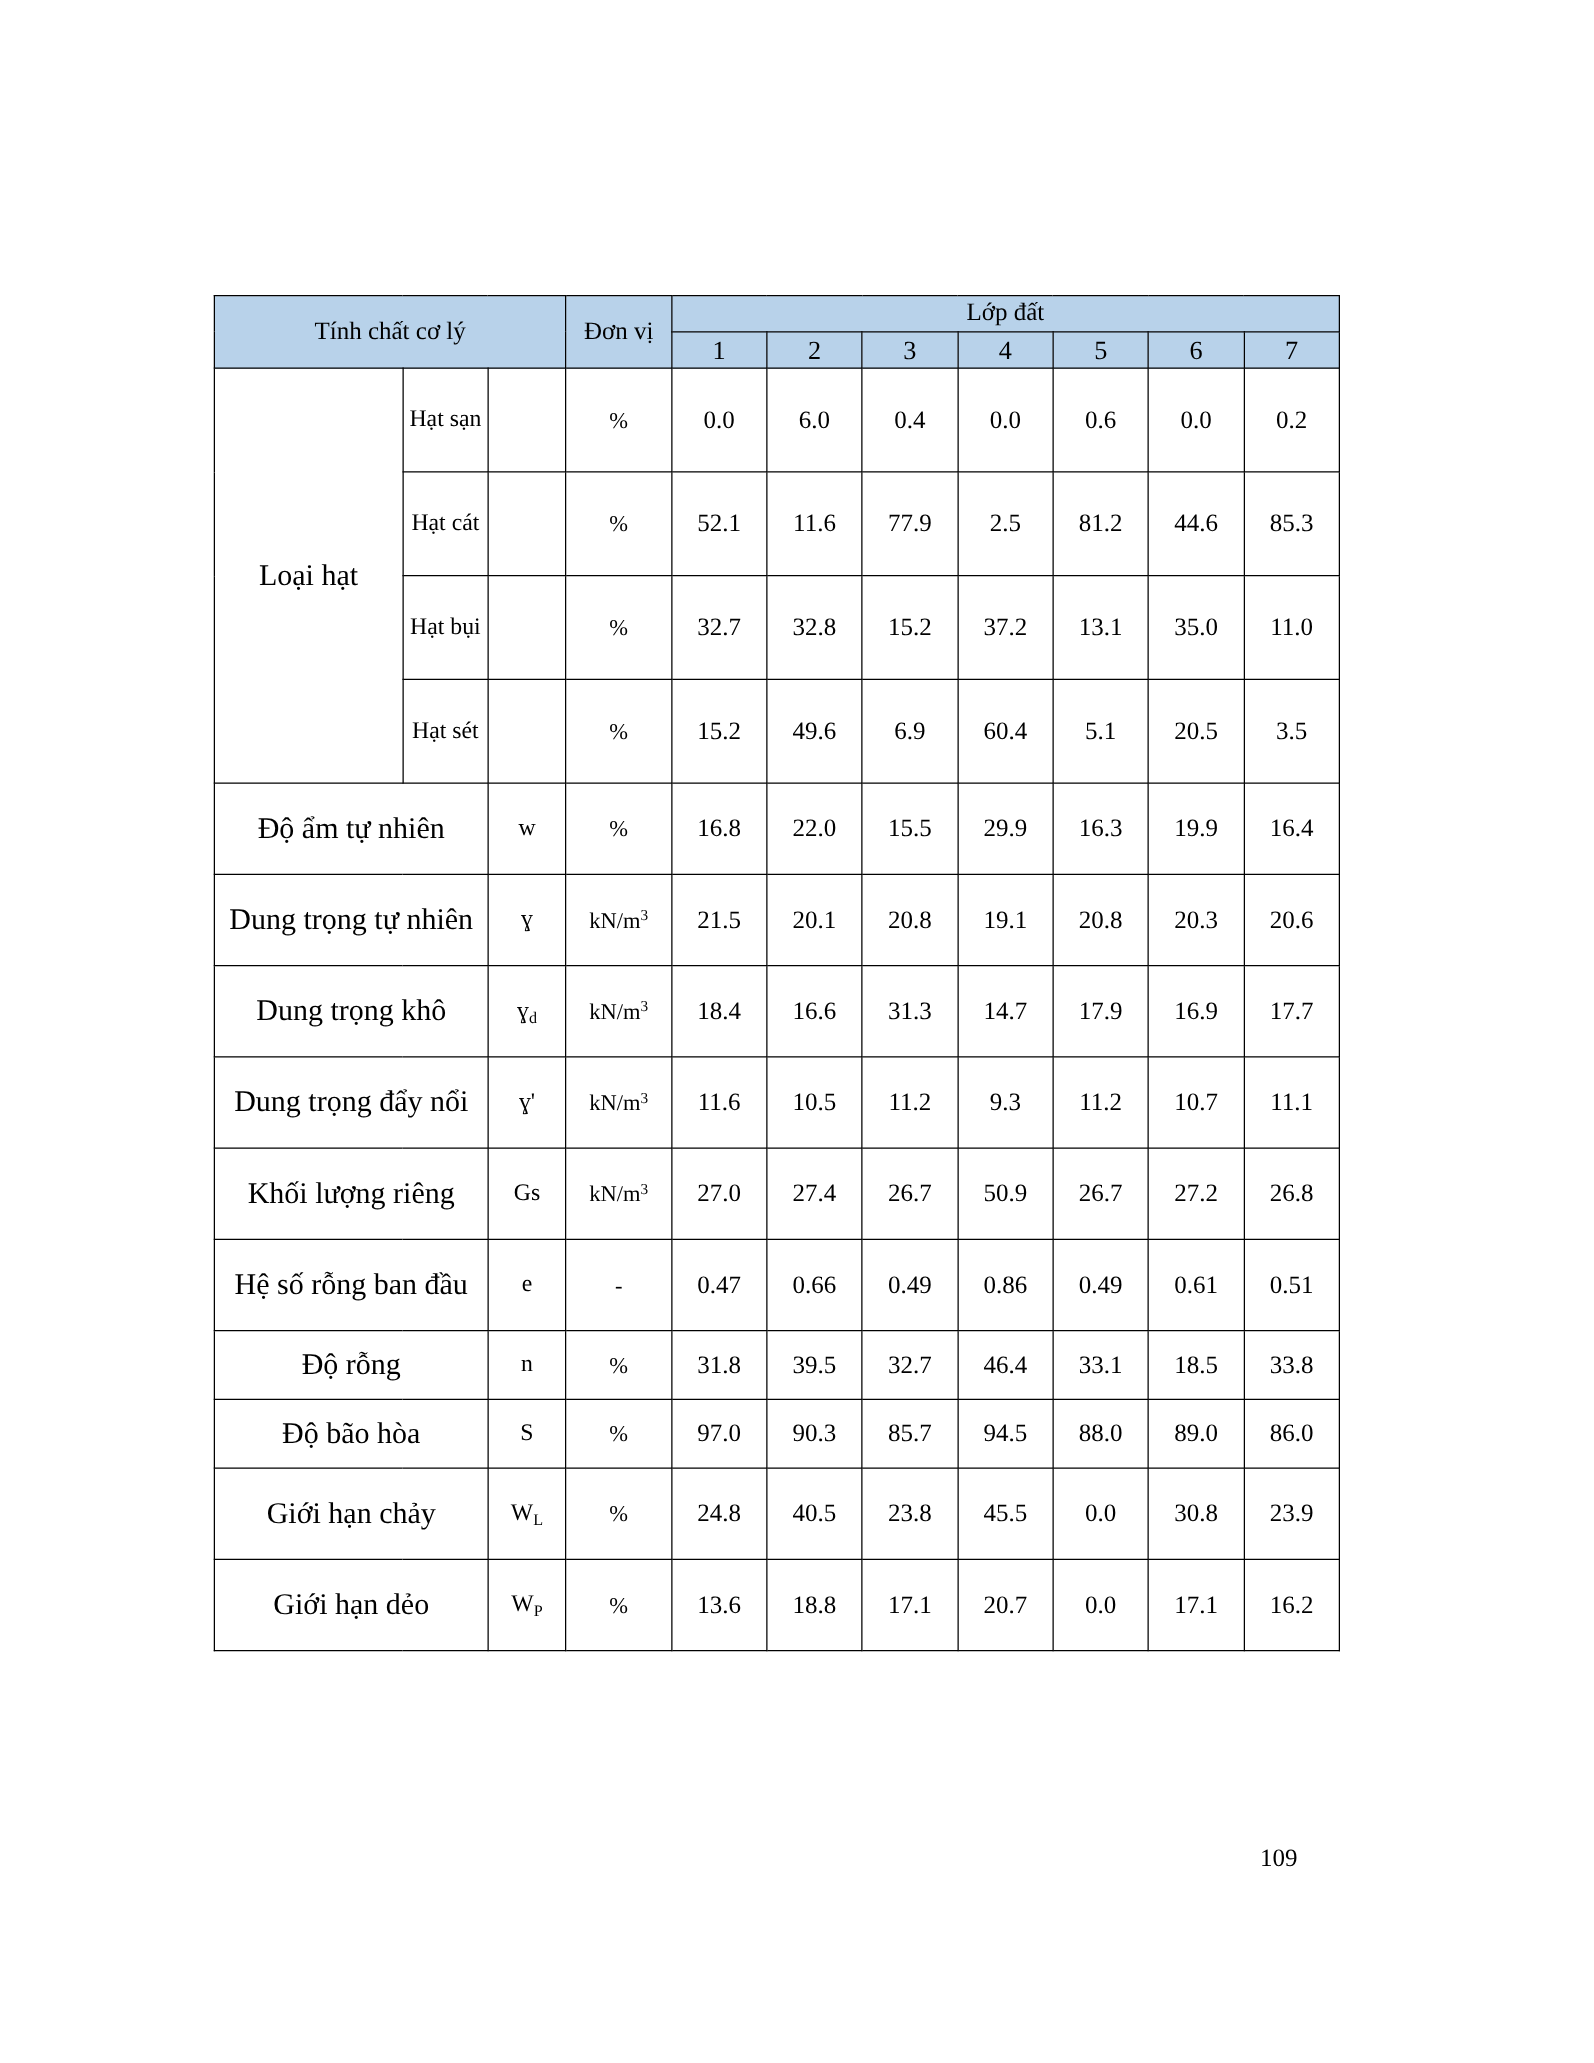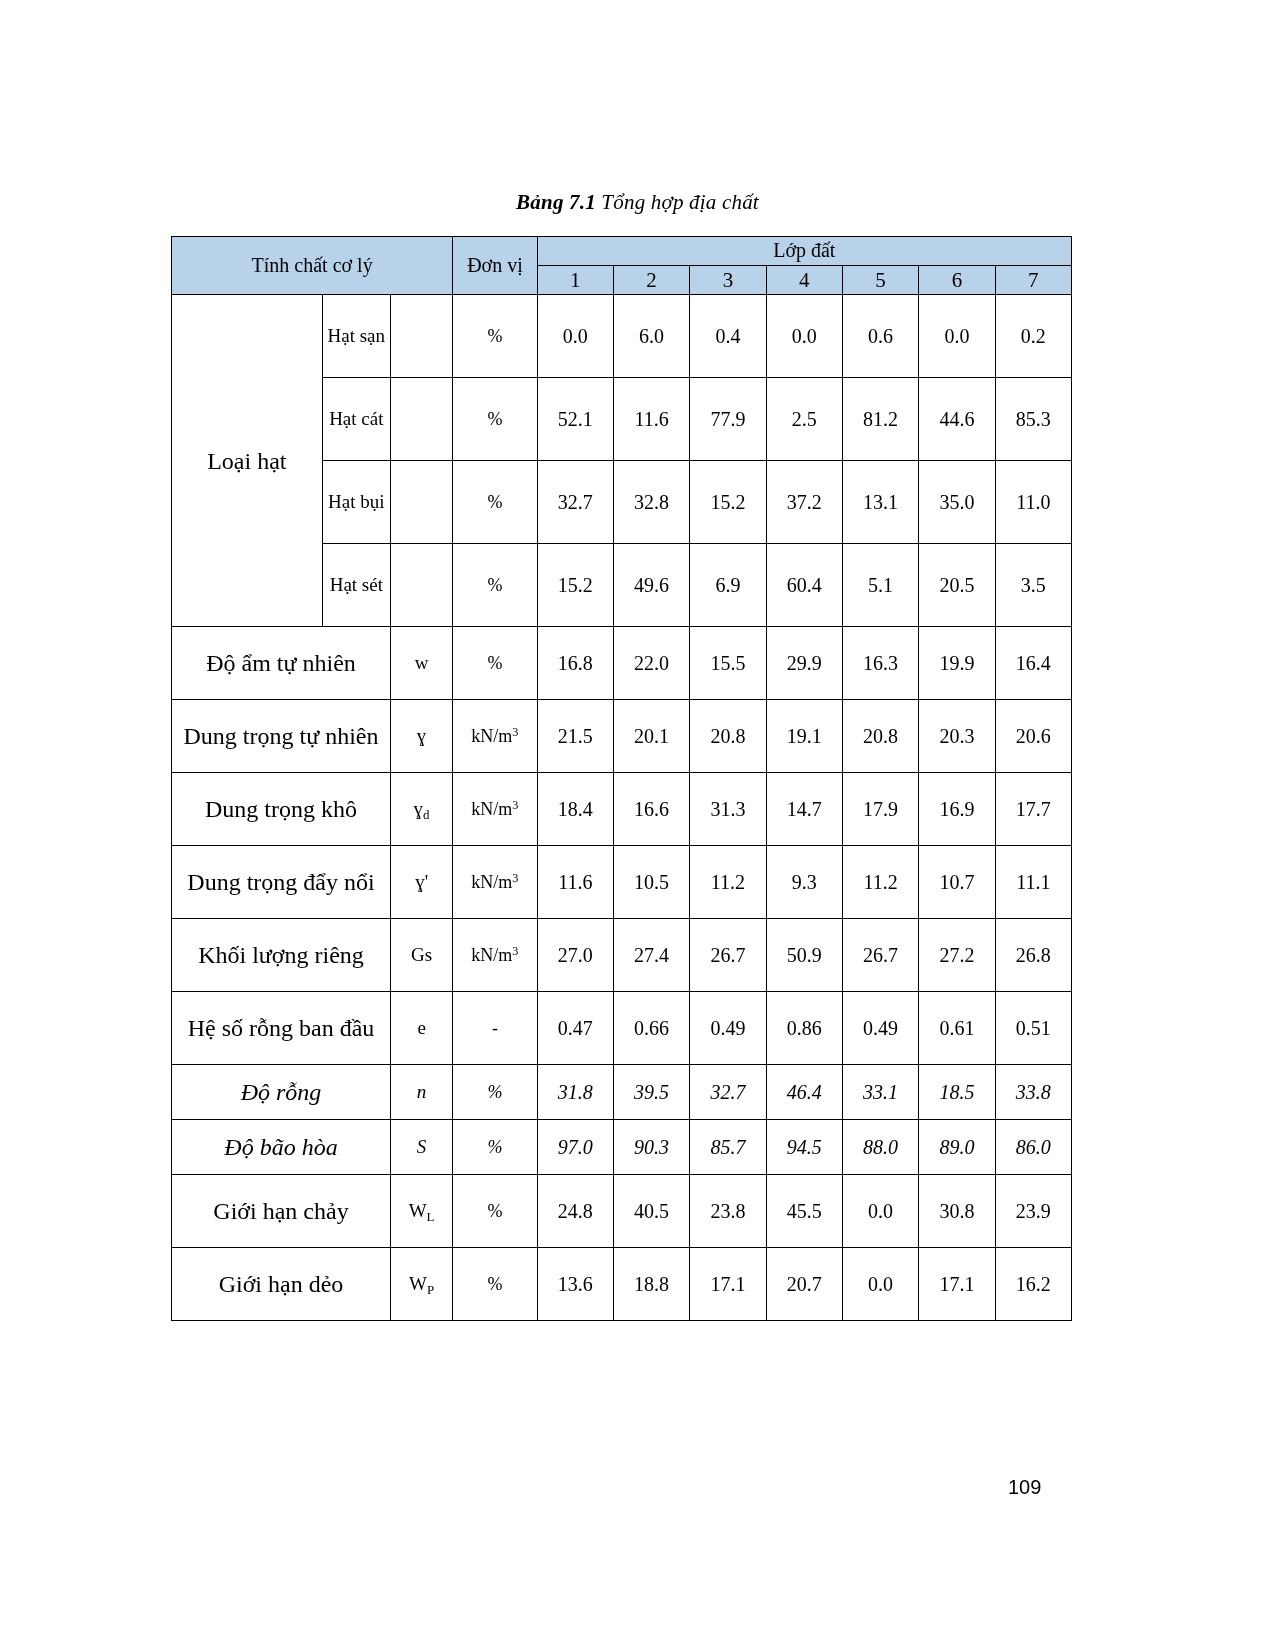--- a/index.html
+++ b/index.html
@@ -79,40 +79,37 @@
   td.unit {
     font-size: 18px;
   }
   td.val {
     font-size: 20px;
   }
   .grain-group td.prop-label {
     vertical-align: middle;
   }
   .tall td { height: 78px; }
-  .short td { height: 50px; font-style: italic; }
+  .short td { height: 50px; }
   .mid td { height: 68px; }
   sub { font-size: 0.68em; vertical-align: baseline; position: relative; top: 0.28em; }
   sup { font-size: 0.68em; vertical-align: baseline; position: relative; top: -0.48em; }
   .page-number {
     position: absolute;
     left: 1008px;
     top: 1476px;
     font-size: 20px;
-    font-family: Liberation Sans, sans-serif;
+    font-family: Liberation Serif, serif;
   }
 </style>
 </head>
 <body>
 
 <div class="page">
 
-  <div class="table-caption">
-    <span class="cap-strong">Bảng 7.1</span><span> Tổng hợp địa chất</span>
-  </div>
 
   <table class="geo">
     <colgroup>
       <col class="col-prop">
       <col class="col-sub">
       <col class="col-sym">
       <col class="col-unit">
       <col class="col-val">
       <col class="col-val">
       <col class="col-val">

